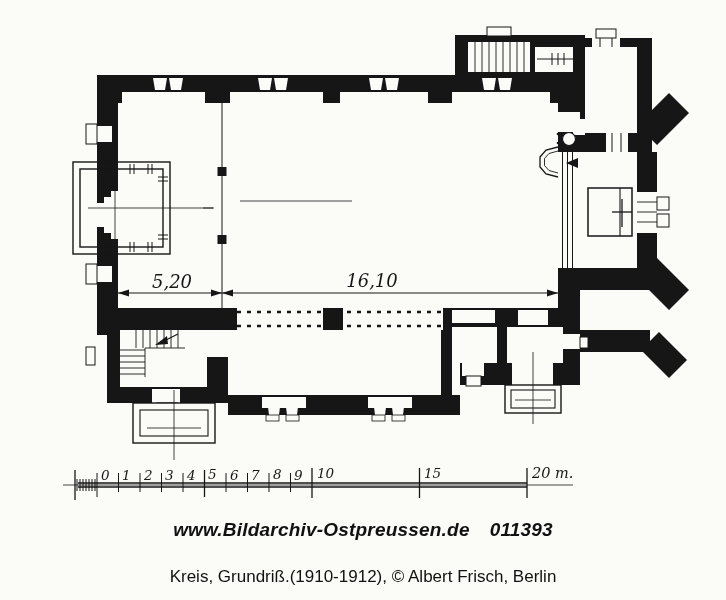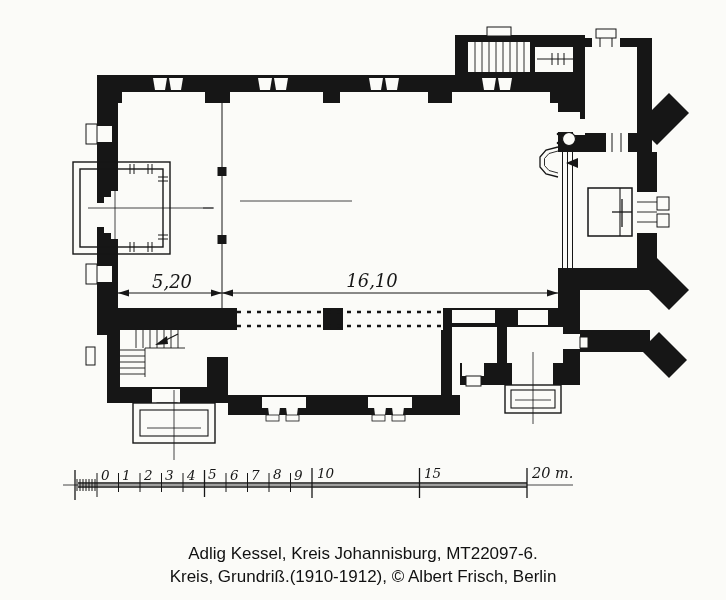--- a/index.html
+++ b/index.html
@@ -308,20 +308,20 @@
       <text x="251" y="480">7</text>
       <text x="273" y="479">8</text>
       <text x="294" y="480">9</text>
       <text x="317" y="478">10</text>
       <text x="424" y="478">15</text>
       <text x="532" y="478" font-size="14.5">20 m.</text>
     </g>
   </g>
 </svg>
 
-<div class="caption cap2">
-  <span>Adlig Kessel, Kreis Johannisburg, MT22097-6.</span>
+<div class="caption cap1">
+  <span>www.Bildarchiv-Ostpreussen.de</span><span class="arcnum">011393</span>
 </div>
 <div class="caption cap3">
   <span>Kreis, Grundriß.</span><span class="credit">(1910-1912), © Albert Frisch, Berlin</span>
 </div>
 
 </div>
 
 </body></html>

